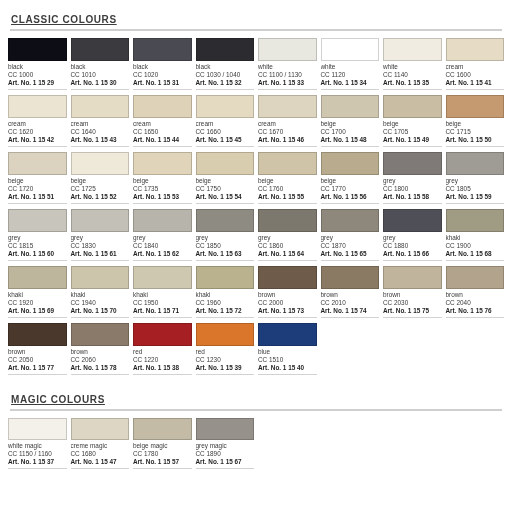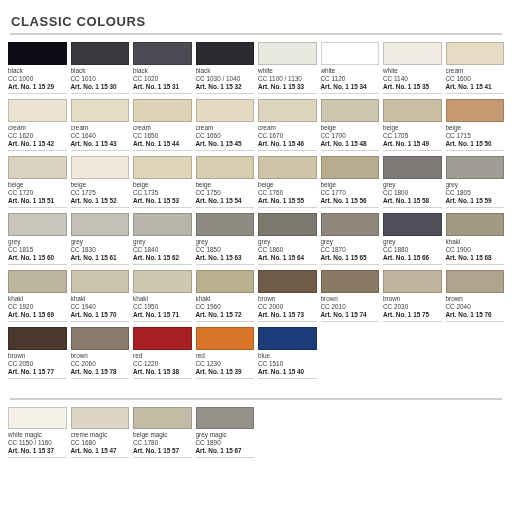--- a/index.html
+++ b/index.html
@@ -10,25 +10,26 @@
     color:#333;
     overflow:hidden;
   }
   .page{
     width:512px;height:512px;
     box-sizing:border-box;
     padding:14px 8px 0 8px;
     position:relative;
   }
   .section-title{
-    font-size:13px;
+    font-size:10px;
     font-weight:bold;
     letter-spacing:.6px;
     color:#3d3d3d;
     margin:0 0 4px 3px;
+    text-decoration:underline;
   }
   .rule{
     height:2px;
     background:#cfcfcf;
     margin:0 2px 7px 2px;
   }
   .grid{
     display:grid;
     grid-template-columns:repeat(8, 1fr);
     column-gap:4px;
@@ -358,20 +359,21 @@
           <div class="code">CC 1510</div>
           <div class="art">Art. No. 1 15 40</div>
         </div>
         <div class="swatch-cell"></div>
         <div class="swatch-cell"></div>
         <div class="swatch-cell"></div>
       </div>
   </div>
 
   <div class="magic-wrap">
+    <div class="section-title">MAGIC COLOURS</div>
     <div class="rule"></div>
     <div class="magic-grid" id="magic-grid">
         <div class="swatch-cell">
           <div class="magic-chip" style="background: rgb(243, 241, 234);"></div>
           <div class="lbl">white magic</div>
           <div class="code">CC 1150 / 1160</div>
           <div class="art">Art. No. 1 15 37</div>
         </div>
         <div class="swatch-cell">
           <div class="magic-chip" style="background: rgb(221, 214, 196);"></div>

